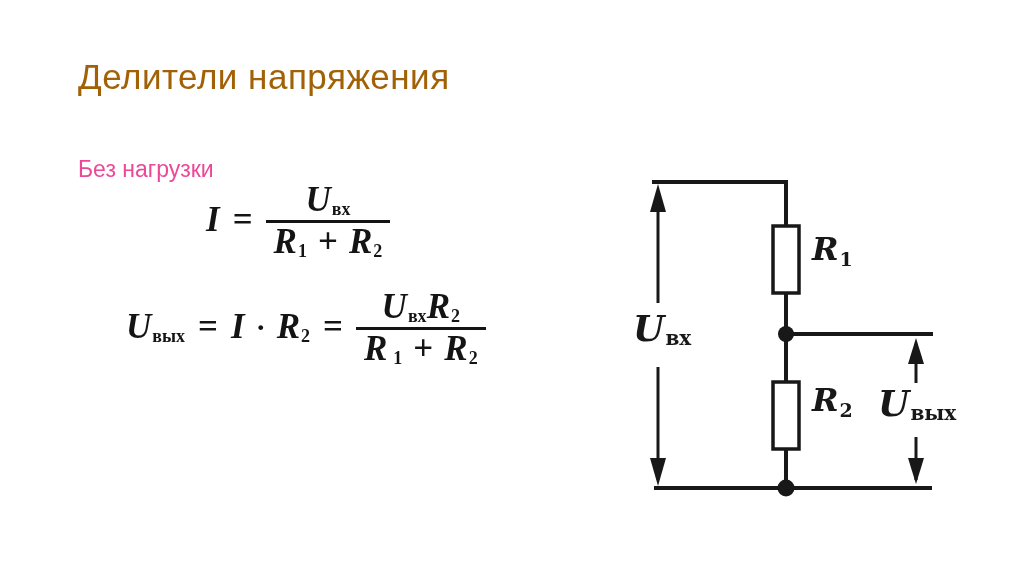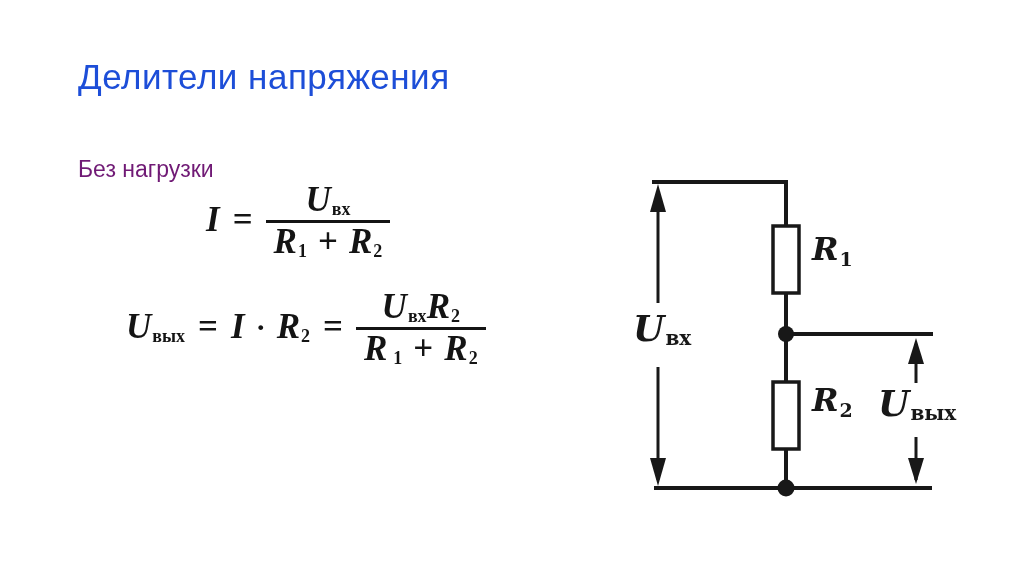--- a/index.html
+++ b/index.html
@@ -8,25 +8,25 @@
     background:#ffffff;
     font-family:"Liberation Sans", sans-serif;
     position:relative;
     overflow:hidden;
   }
   .slide { position:absolute; inset:0; background:#ffffff; }
 
   
   .title {
     position:absolute; left:78px; top:57px;
-    font-size:35px; font-weight:400; color:#1d4ed8;
+    font-size:35px; font-weight:400; color:#a16207;
     letter-spacing:0.5px; white-space:nowrap;
   }
   .textline {
-    position:absolute; font-size:23px; color:#701a75; white-space:nowrap;
+    position:absolute; font-size:23px; color:#ec4899; white-space:nowrap;
   }
   .no-load { left:78px; top:156px; }
   .then-for { left:78px; top:258px; }
   .then-var { font-style:italic; }
   .then-sub { font-size:15px; position:relative; top:6px; }
 
   
   .formula {
     position:absolute; display:flex; align-items:center;
     font-family:"Liberation Serif", serif;

